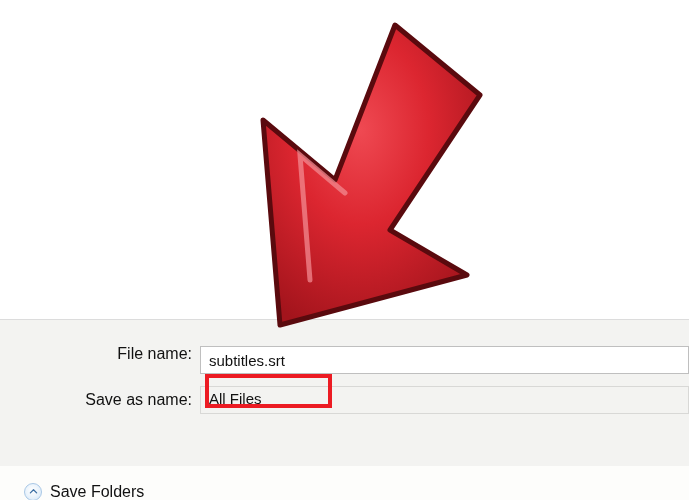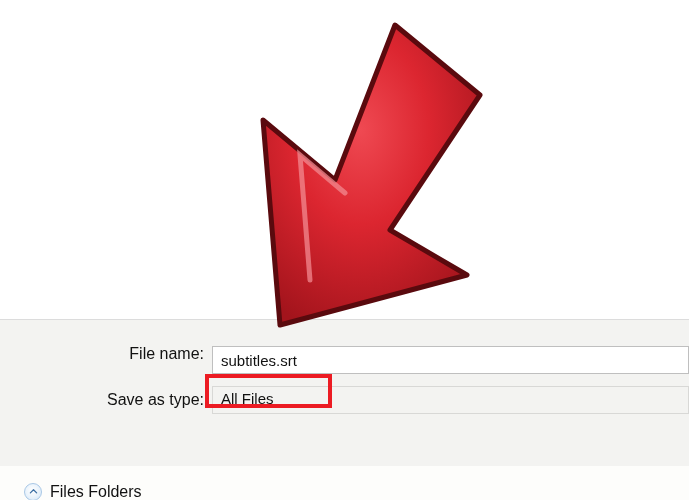--- a/index.html
+++ b/index.html
@@ -21,21 +21,21 @@
     .form-area {
       width: 100%;
       background: #f3f3f1;
       padding-top: 14px;
       padding-bottom: 40px;
     }
     .form-row {
       display: flex;
       align-items: center;
       margin-bottom: 12px;
-      padding-left: 12px;
+      padding-left: 0;
     }
     .form-label {
       width: 200px;
       text-align: right;
       color: #111;
       font-size: 16px;
       padding-right: 8px;
     }
     .text-input {
       flex: 1;
@@ -110,35 +110,35 @@
 <body>
 
 <div class="upper-area"></div>
 
 <div class="form-area">
   <div class="form-row">
     <div class="form-label">File name:</div>
     <input type="text" class="text-input" value="subtitles.srt" style="">
   </div>
   <div class="form-row">
-    <div class="form-label">Save as type:</div>
+    <div class="form-label">Save as name:</div>
     <div class="type-select">
       <span>All Files</span>
     </div>
   </div>
 </div>
 
 <div class="lower-area">
   <div class="hide-folders">
     <span class="chevron">
       <svg viewBox="0 0 10 10">
         <path d="M1.5 6.5 L5 3 L8.5 6.5" stroke="#3b6fa3" stroke-width="1.4" fill="none" stroke-linecap="round" stroke-linejoin="round"></path>
       </svg>
     </span>
-    <span>Files Folders</span>
+    <span>Save Folders</span>
   </div>
 </div>
 
 <div class="highlight-box"></div>
 
 <svg class="arrow-cursor" viewBox="0 0 240 330">
   <defs>
     <radialGradient id="arrowGrad" cx="45%" cy="35%" r="70%">
       <stop offset="0%" stop-color="#ef4952"></stop>
       <stop offset="45%" stop-color="#dc2630"></stop>

